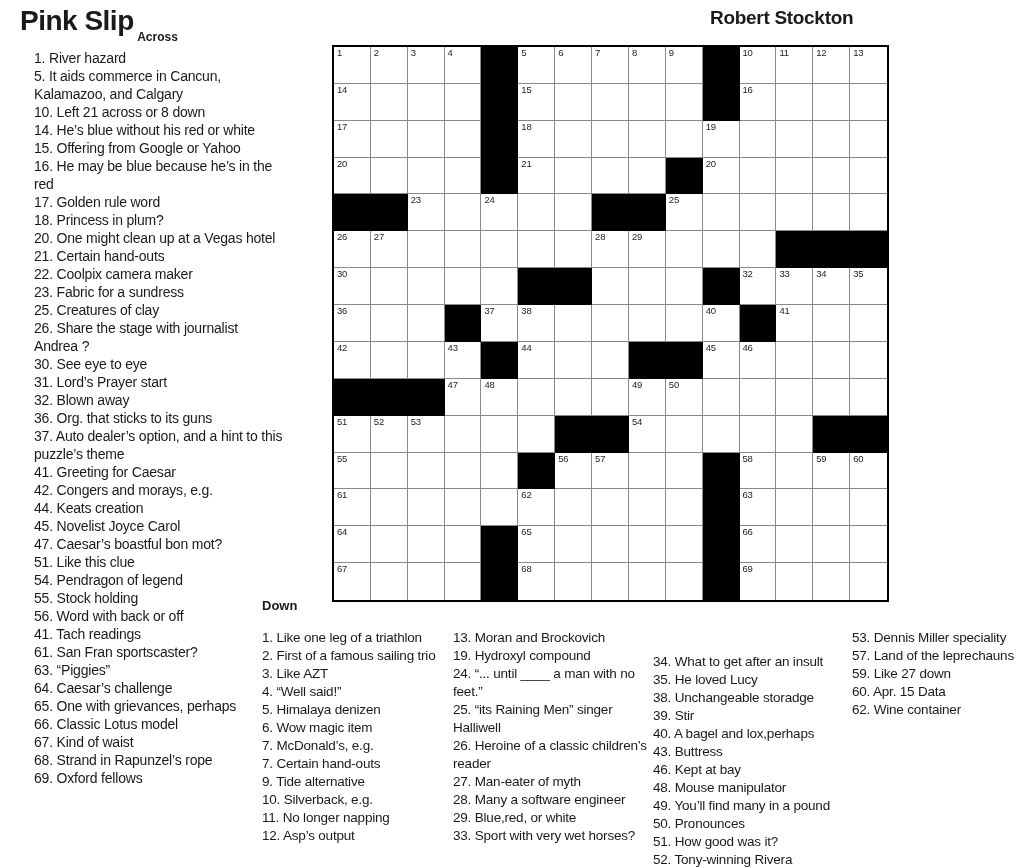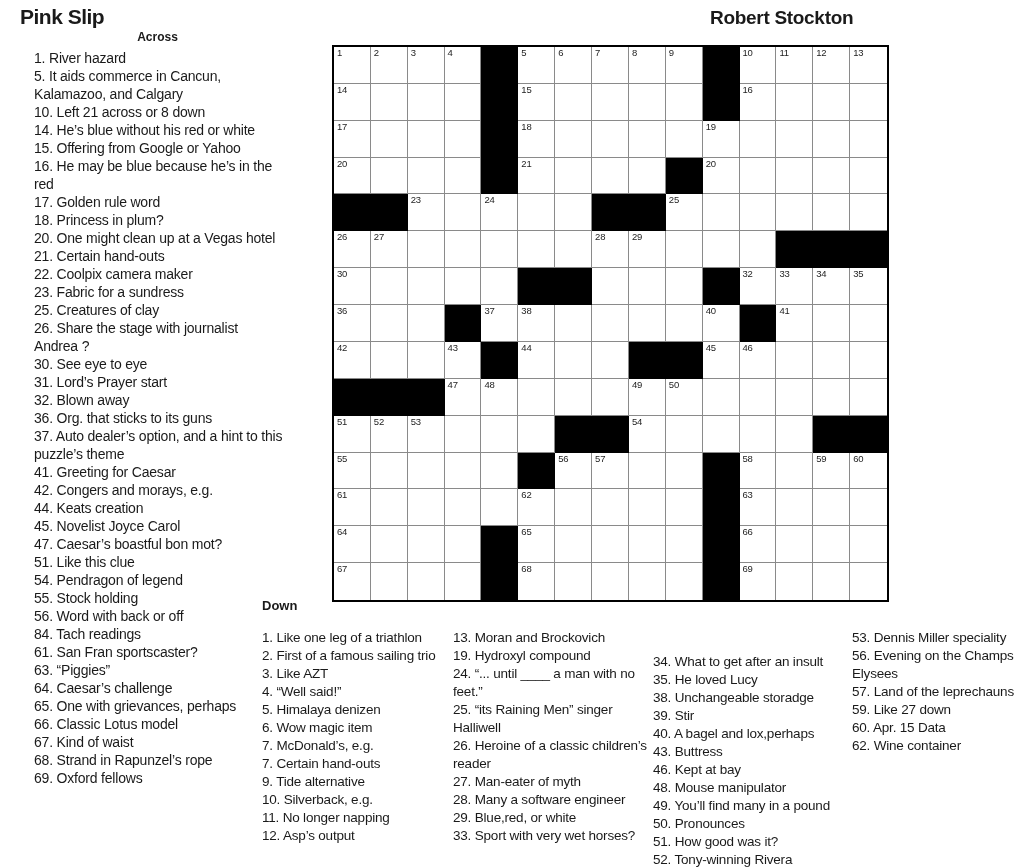--- a/index.html
+++ b/index.html
@@ -1,18 +1,18 @@
 <!DOCTYPE html>
 <html style="--black-cell: #000000; --grid-line: #8a8a8a; --outer-border: #000000; --num-color: #1d1d1d;"><head>
 <meta charset="utf-8">
 <style>
   html,body{margin:0;padding:0;background:#fff;}
   .page{position:relative;width:1024px;height:867px;background:#fff;overflow:hidden;
         font-family:"Liberation Sans",sans-serif;color:#1a1a1a;}
-  .title{position:absolute;left:20px;top:5px;font-size:21px;font-weight:bold;letter-spacing:-0.5px;}
+  .title{position:absolute;left:20px;top:5px;font-size:28px;font-weight:bold;letter-spacing:-0.5px;}
   .author{position:absolute;left:710px;top:7px;font-size:19px;font-weight:bold;letter-spacing:-0.3px;}
   .across-head{position:absolute;left:30px;top:30px;width:255px;text-align:center;
                font-size:12px;font-weight:bold;}
   .down-head{position:absolute;left:262px;top:598px;font-size:13px;font-weight:bold;}
   .clue-list{position:absolute;font-size:14px;line-height:18px;letter-spacing:-0.2px;}
   .clue-list.across{left:34px;top:49px;width:250px;}
   .clue-list.down{font-size:13.5px;}
   #down-col-0{left:262px;top:629px;width:188px;}
   #down-col-1{left:453px;top:629px;width:196px;}
   #down-col-2{left:653px;top:629px;width:196px;margin-top:24px;}
@@ -58,21 +58,21 @@
       <div class="clue">37. Auto dealer’s option, and a hint to this puzzle’s theme</div>
       <div class="clue">41. Greeting for Caesar</div>
       <div class="clue">42. Congers and morays, e.g.</div>
       <div class="clue">44. Keats creation</div>
       <div class="clue">45. Novelist Joyce Carol</div>
       <div class="clue">47. Caesar’s boastful bon mot?</div>
       <div class="clue">51. Like this clue</div>
       <div class="clue">54. Pendragon of legend</div>
       <div class="clue">55. Stock holding</div>
       <div class="clue">56. Word with back or off</div>
-      <div class="clue">84. Tach readings</div>
+      <div class="clue">41. Tach readings</div>
       <div class="clue">61. San Fran sportscaster?</div>
       <div class="clue">63. “Piggies”</div>
       <div class="clue">64. Caesar’s challenge</div>
       <div class="clue">65. One with grievances, perhaps</div>
       <div class="clue">66. Classic Lotus model</div>
       <div class="clue">67. Kind of waist</div>
       <div class="clue">68. Strand in Rapunzel’s rope</div>
       <div class="clue">69. Oxford fellows</div>
     </div>
   <div id="grid">
@@ -471,19 +471,18 @@
       <div class="clue">43. Buttress</div>
       <div class="clue">46. Kept at bay</div>
       <div class="clue">48. Mouse manipulator</div>
       <div class="clue">49. You’ll find many in a pound</div>
       <div class="clue">50. Pronounces</div>
       <div class="clue">51. How good was it?</div>
       <div class="clue">52. Tony-winning Rivera</div>
     </div>
   <div id="down-col-3" class="clue-list down">
       <div class="clue">53. Dennis Miller speciality</div>
-      <div class="clue">56. Evening on the Champs Elysees</div>
       <div class="clue">57. Land of the leprechauns</div>
       <div class="clue">59. Like 27 down</div>
       <div class="clue">60. Apr. 15 Data</div>
       <div class="clue">62. Wine container</div>
     </div>
 </div>
 
 </body></html>

